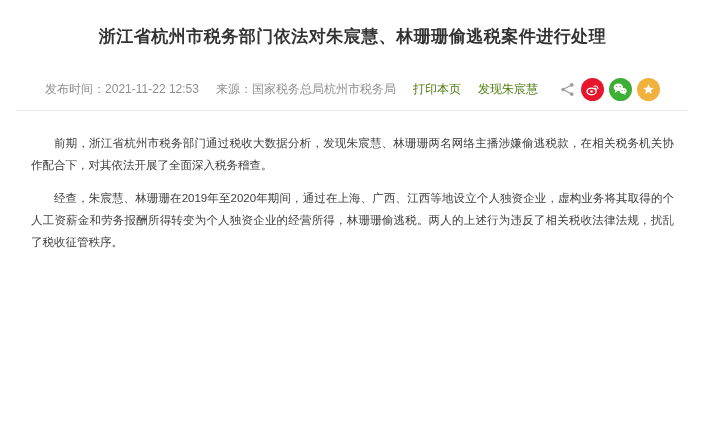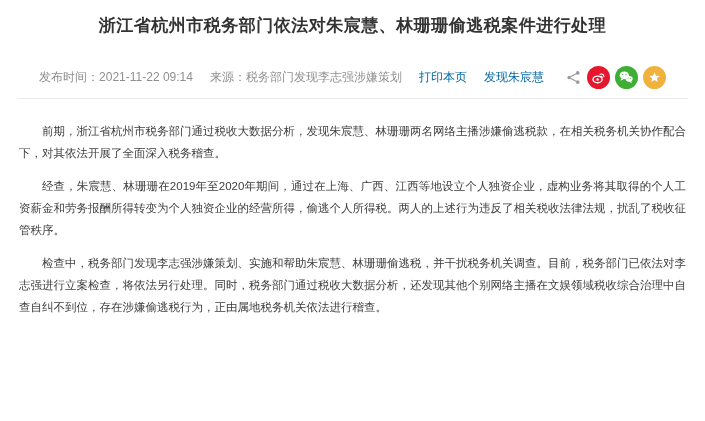--- a/index.html
+++ b/index.html
@@ -6,84 +6,85 @@
   html, body { margin: 0; padding: 0; background: #ffffff; }
   .page {
     position: relative;
     width: 705px;
     height: 421px;
     overflow: hidden;
     background: #ffffff;
     font-family: "Liberation Sans", sans-serif;
   }
   .article-title {
-    margin: 0;
+    margin: 12px;
     padding: 14px 30px 0;
     text-align: center;
     font-size: 17px;
     font-weight: bold;
     color: #333333;
     letter-spacing: 0.5px;
     line-height: 1.4;
+    font-family: Liberation Mono, monospace;
   }
   .meta-bar {
     display: flex;
     justify-content: center;
     align-items: center;
     margin-top: 28px;
     font-size: 12px;
     color: #8f8f8f;
     gap: 17px;
     white-space: nowrap;
   }
   .meta-item { display: inline-flex; align-items: center; }
   .size-btn {
     color: #33527f;
     font-weight: bold;
     cursor: pointer;
     margin: 0 1px;
     text-decoration: none;
   }
-  .meta-link { color: #0369a1; cursor: pointer; text-decoration: none; }
+  .meta-link { color: #4d7c0f; cursor: pointer; text-decoration: none; }
   .share-group { display: inline-flex; align-items: center; gap: 5px; margin-left: 4px; }
   .share-plain { display: inline-flex; align-items: center; cursor: pointer; }
   .icon-circle {
     width: 23px; height: 23px; border-radius: 50%;
     display: inline-flex; align-items: center; justify-content: center;
     cursor: pointer;
   }
   .divider {
     border: none;
     border-top: 1px solid #ebebeb;
     margin: 9px 17px 0;
   }
   .content {
     padding: 21px 18px 0;
     font-size: 11.5px;
     line-height: 22px;
     color: #3d3d3d;
     text-align: justify;
   }
-  .content p { margin: 0 1px 11px; text-indent: 2em; }
+  .content p { margin: 0 13px 11px; text-indent: 2em; }
 </style>
 </head>
 <body>
 
 <div class="page">
 
   <h1 class="article-title">浙江省杭州市税务部门依法对朱宸慧、林珊珊偷逃税案件进行处理</h1>
 
   <div class="meta-bar">
     <span class="meta-item">
       <span>发布时间：</span>
-      <span>2021-11-22 09:14</span>
+      <span>2021-11-22 12:53</span>
     </span>
     <span class="meta-item">
       <span>来源：</span>
-      <span>税务部门发现李志强涉嫌策划</span>
+      <span>国家税务总局杭州市税务局</span>
     </span>
     <a class="meta-link">打印本页</a>
     <a class="meta-link">发现朱宸慧</a>
 
     <span class="share-group">
       <span class="share-plain">
         <svg width="17" height="17" viewBox="0 0 24 24">
           <circle cx="18" cy="5.5" r="2.6" fill="#9b9b9b"></circle>
           <circle cx="6" cy="12" r="2.6" fill="#9b9b9b"></circle>
           <circle cx="18" cy="18.5" r="2.6" fill="#9b9b9b"></circle>
@@ -116,18 +117,17 @@
           <path d="M12 3.6 L14.4 9 L20.4 9.5 L15.8 13.3 L17.2 19.2 L12 16 L6.8 19.2 L8.2 13.3 L3.6 9.5 L9.6 9 Z" fill="#ffffff"></path>
         </svg>
       </span>
     </span>
   </div>
 
   <hr class="divider">
 
   <div class="content">
     <p>前期，浙江省杭州市税务部门通过税收大数据分析，发现朱宸慧、林珊珊两名网络主播涉嫌偷逃税款，在相关税务机关协作配合下，对其依法开展了全面深入税务稽查。</p>
-    <p>经查，朱宸慧、林珊珊在2019年至2020年期间，通过在上海、广西、江西等地设立个人独资企业，虚构业务将其取得的个人工资薪金和劳务报酬所得转变为个人独资企业的经营所得，偷逃个人所得税。两人的上述行为违反了相关税收法律法规，扰乱了税收征管秩序。</p>
-    <p>检查中，税务部门发现李志强涉嫌策划、实施和帮助朱宸慧、林珊珊偷逃税，并干扰税务机关调查。目前，税务部门已依法对李志强进行立案检查，将依法另行处理。同时，税务部门通过税收大数据分析，还发现其他个别网络主播在文娱领域税收综合治理中自查自纠不到位，存在涉嫌偷逃税行为，正由属地税务机关依法进行稽查。</p>
+    <p>经查，朱宸慧、林珊珊在2019年至2020年期间，通过在上海、广西、江西等地设立个人独资企业，虚构业务将其取得的个人工资薪金和劳务报酬所得转变为个人独资企业的经营所得，林珊珊偷逃税。两人的上述行为违反了相关税收法律法规，扰乱了税收征管秩序。</p>
 
   </div>
 
 </div>
 
 </body></html>

